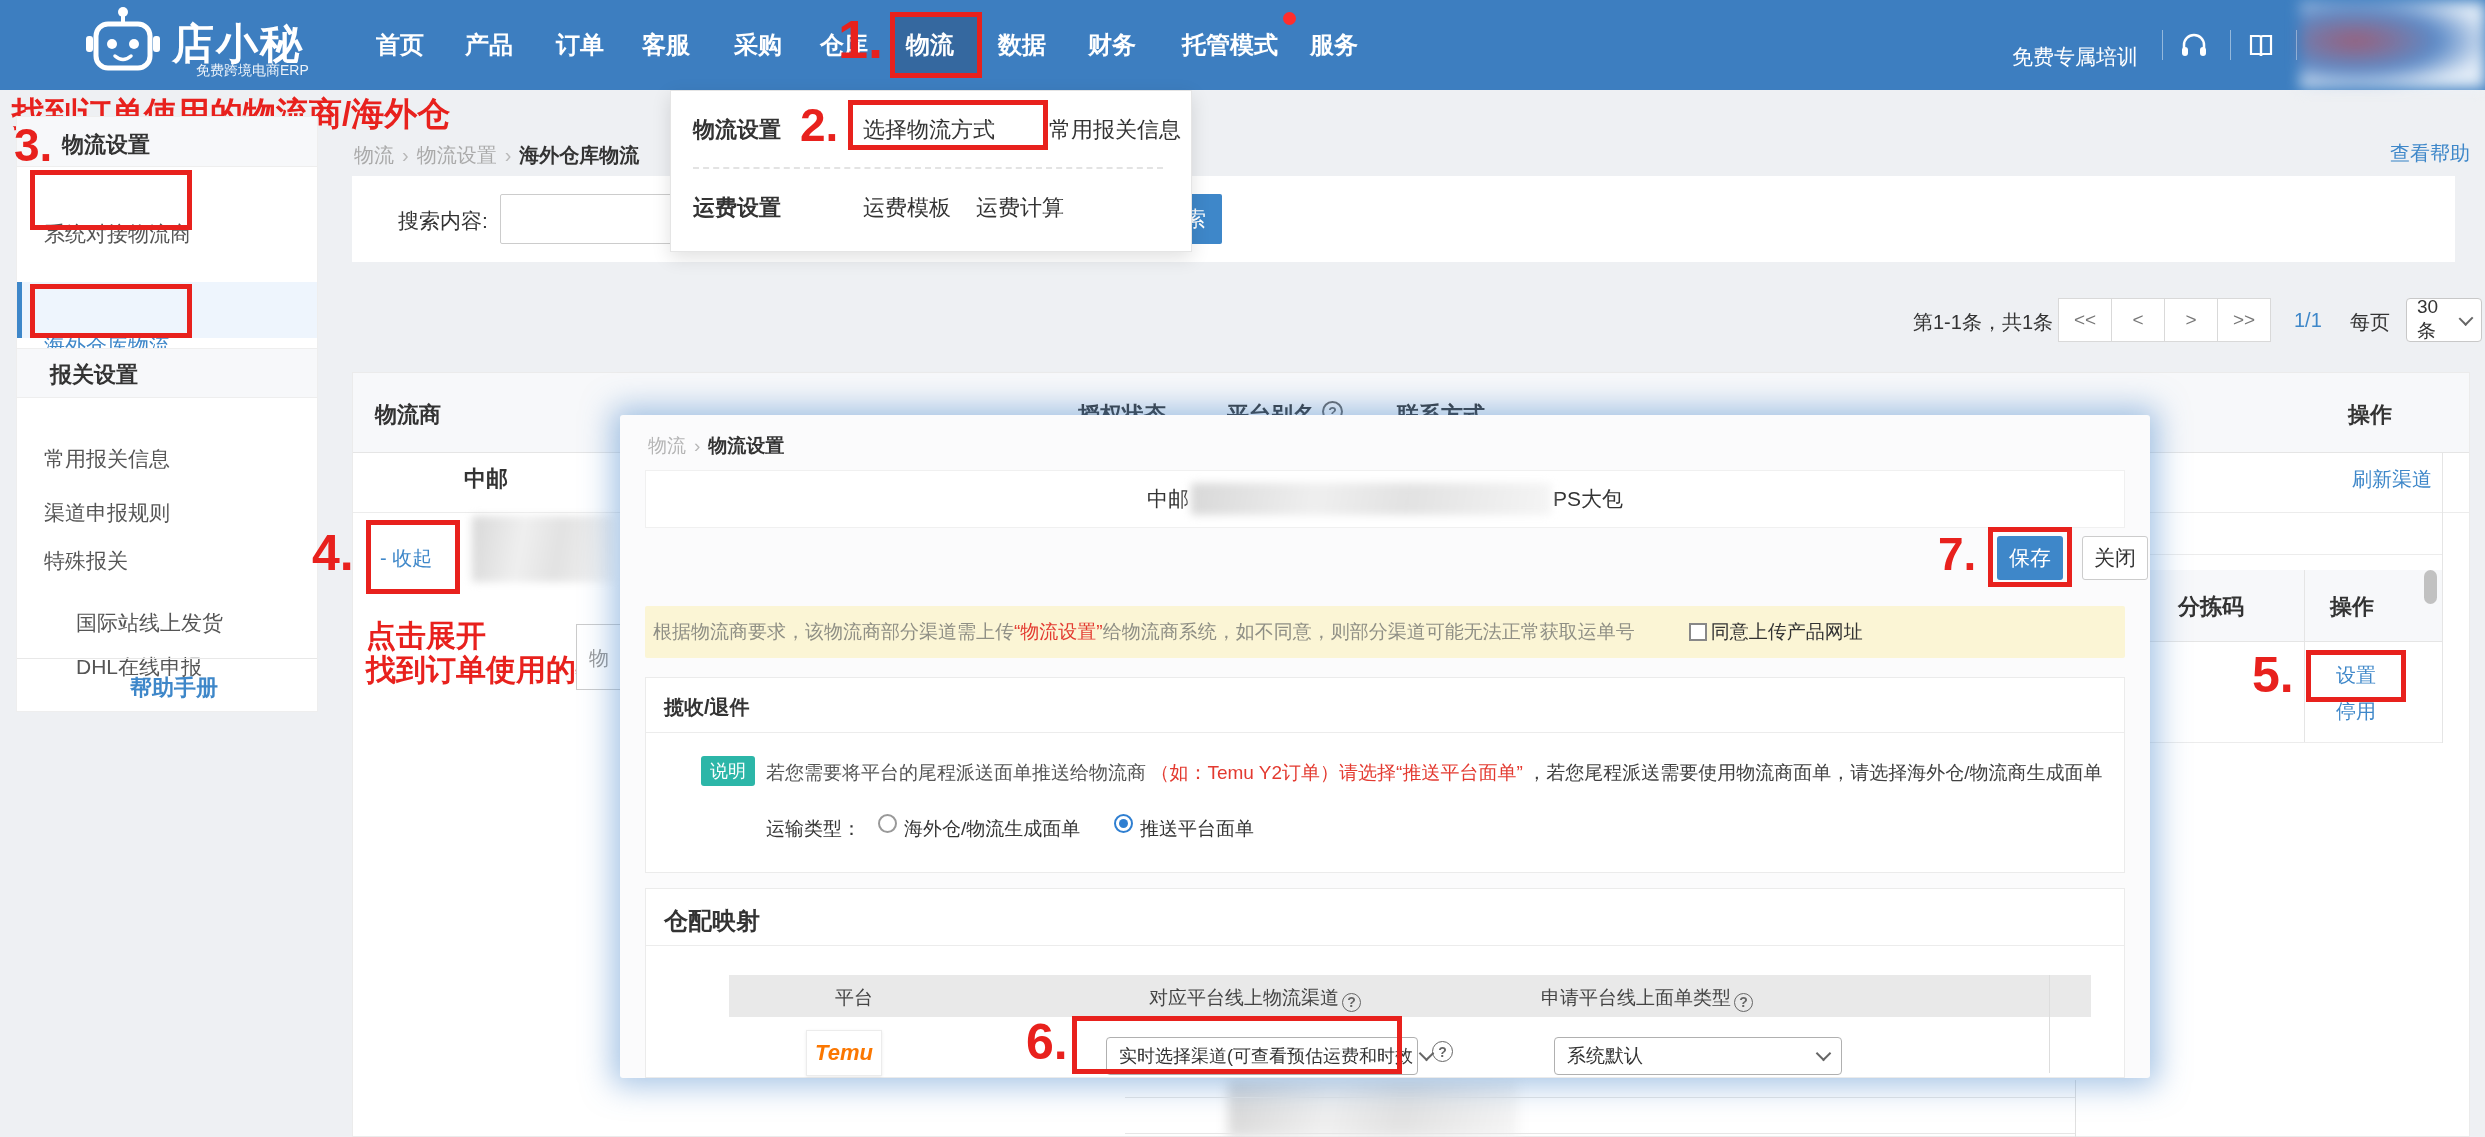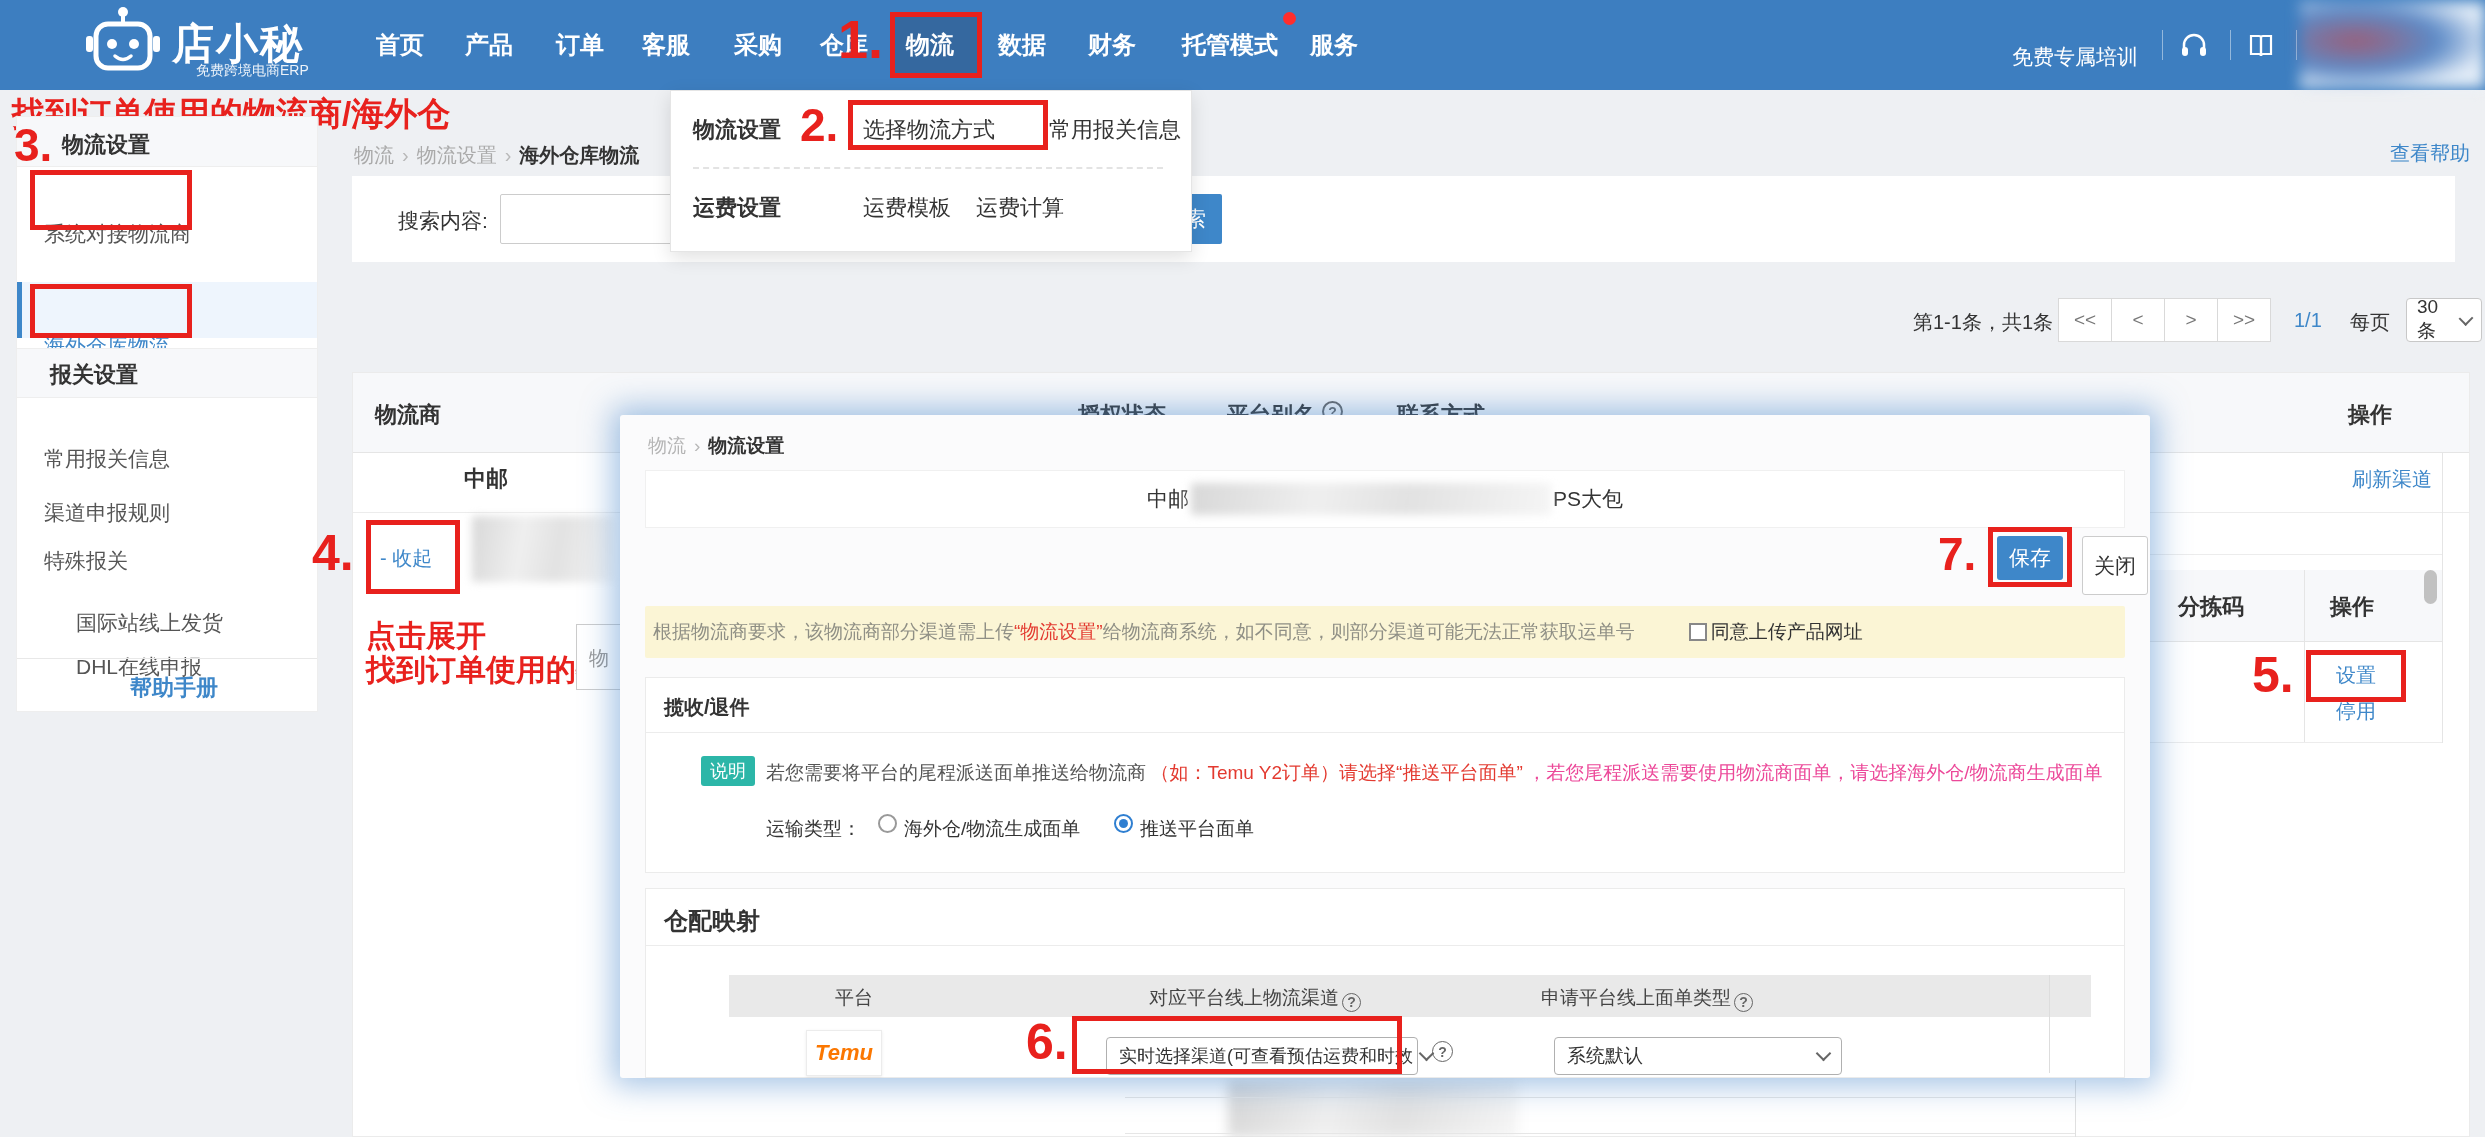--- a/index.html
+++ b/index.html
@@ -198,38 +198,38 @@
 
   <div class="abs" style="left:25px;top:55px;width:1480px;height:58px;background:#fff;border:1px solid #f0f0f0;display:flex;align-items:center;justify-content:center;">
     <span style="font-size:21px;color:#333;">中邮</span>
     <span class="blur-blob" style="display:inline-block;width:360px;height:32px;margin:0 2px;"></span>
     <span style="font-size:21px;color:#333;">PS大包</span>
   </div>
 
   <div class="abs step-num" style="left:1318px;top:112px;font-size:46px;">7.</div>
   <div class="abs red-box" style="left:1368px;top:112px;width:84px;height:60px;"></div>
   <div class="abs" style="left:1377px;top:121px;width:66px;height:44px;background:#3e87c9;color:#fff;font-size:21px;display:flex;align-items:center;justify-content:center;border-radius:3px;cursor:pointer;">保存</div>
-  <div class="abs" style="left:1462px;top:121px;width:66px;height:59px;background:#fff;border:1px solid #ccc;color:#333;font-size:21px;display:flex;align-items:center;justify-content:center;border-radius:3px;cursor:pointer;">关闭</div>
+  <div class="abs" style="left:1462px;top:121px;width:66px;height:44px;background:#fff;border:1px solid #ccc;color:#333;font-size:21px;display:flex;align-items:center;justify-content:center;border-radius:3px;cursor:pointer;">关闭</div>
 
   <div class="abs" style="left:25px;top:191px;width:1480px;height:52px;background:#fbf5d5;border-radius:2px;display:flex;align-items:center;padding:0 8px;white-space:nowrap;">
     <span style="font-size:19px;color:#8f8f85;">根据物流商要求，该物流商部分渠道需上传</span>
     <span style="font-size:19px;color:#e33a30;">“物流设置”</span>
     <span style="font-size:19px;color:#8f8f85;">给物流商系统，如不同意，则部分渠道可能无法正常获取运单号</span>
     <span style="display:inline-block;width:18px;height:18px;border:2px solid #888;background:#fff;margin-left:54px;"></span>
     <span style="font-size:19px;color:#333;margin-left:4px;cursor:pointer;">同意上传产品网址</span>
   </div>
 
   <div class="abs" style="left:25px;top:262px;width:1480px;height:196px;background:#fff;border:1px solid #ebebeb;">
     <div style="position:absolute;left:18px;top:16px;font-size:20px;font-weight:bold;color:#333;">揽收/退件</div>
     <div style="position:absolute;left:0;top:54px;width:100%;height:1px;background:#ececec;"></div>
     <div class="abs" style="left:55px;top:78px;width:54px;height:30px;background:#2cb6a8;color:#fff;font-size:18px;display:flex;align-items:center;justify-content:center;border-radius:3px;">说明</div>
     <div class="abs" style="left:120px;top:82px;white-space:nowrap;">
       <span style="font-size:19px;color:#555;">若您需要将平台的尾程派送面单推送给物流商</span>
       <span style="font-size:19px;color:#e33a30;">（如：Temu Y2订单）请选择“推送平台面单”</span>
-      <span style="font-size:19px;color:#ec4899;">，若您尾程派送需要使用物流商面单，请选择海外仓/物流商生成面单</span>
+      <span style="font-size:19px;color:#404040;">，若您尾程派送需要使用物流商面单，请选择海外仓/物流商生成面单</span>
     </div>
     <div class="abs" style="left:120px;top:138px;font-size:19px;color:#333;">运输类型：</div>
     <span class="radio abs" style="left:232px;top:136px;"></span>
     <div class="abs" style="left:258px;top:138px;font-size:19px;color:#333;cursor:pointer;">海外仓/物流生成面单</div>
     <span class="radio-sel abs" style="left:468px;top:136px;">
         <i></i>
       </span>
     <div class="abs" style="left:494px;top:138px;font-size:19px;color:#333;cursor:pointer;">推送平台面单</div>
   </div>
 

